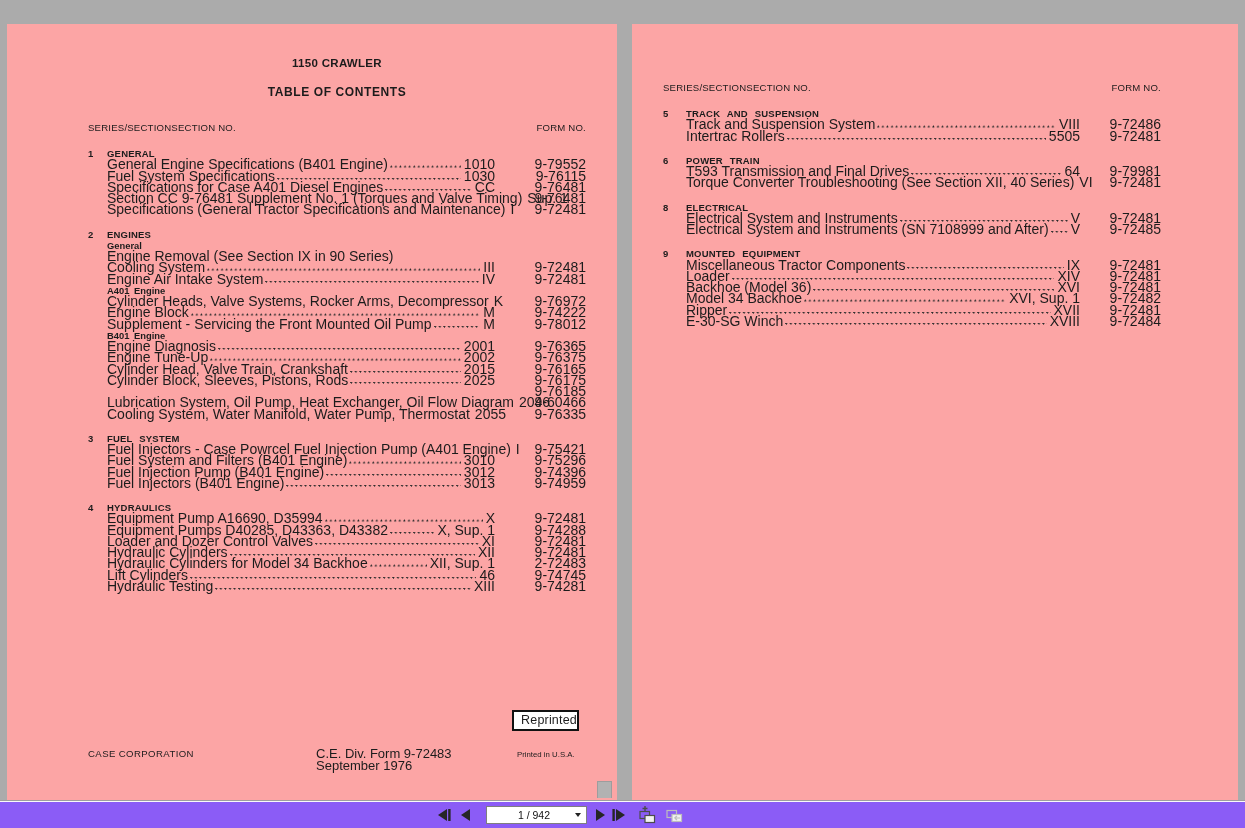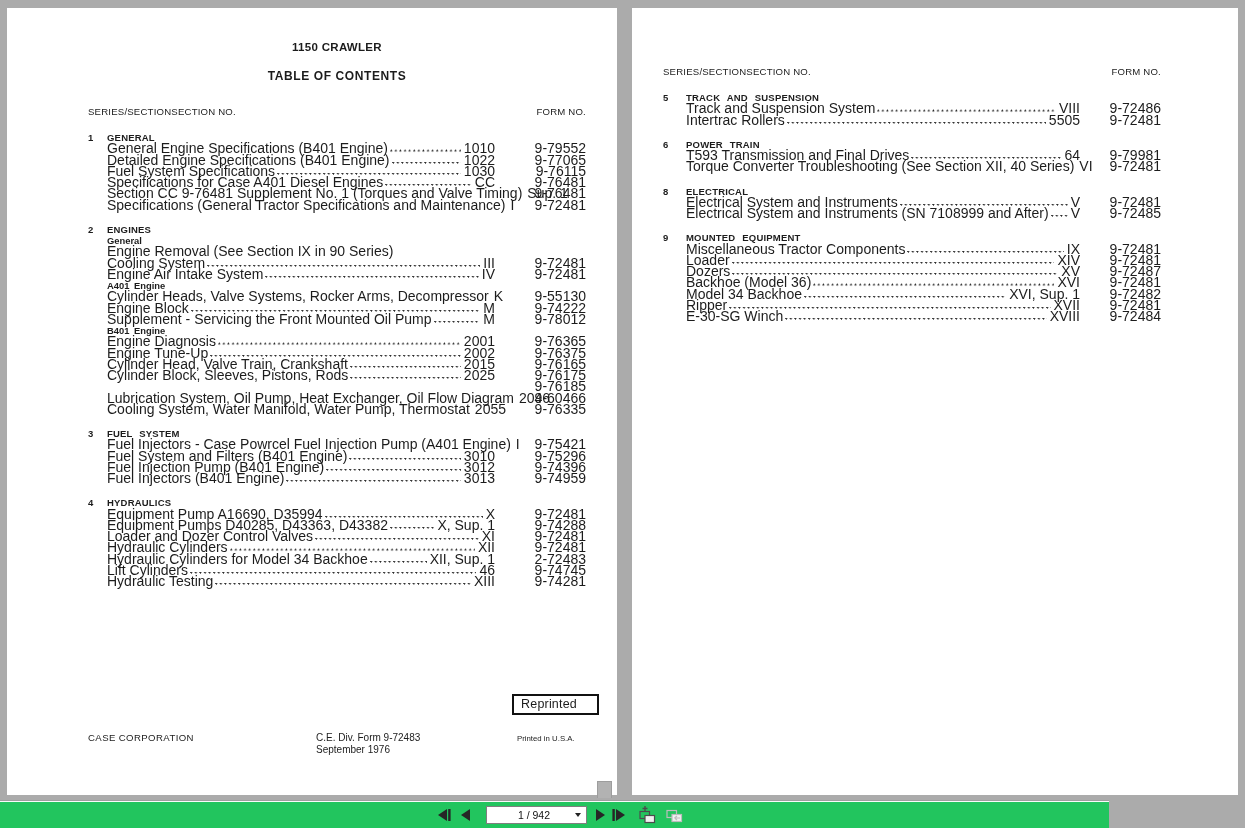--- a/index.html
+++ b/index.html
@@ -4,21 +4,21 @@
 <style>
   * { margin:0; padding:0; box-sizing:border-box; }
   html,body { width:1245px; height:828px; overflow:hidden; }
   body {
     background:#ababab;
     font-family:"Liberation Sans","DejaVu Sans",sans-serif;
     color:#1c1c1c;
     position:relative;
   }
   .page {
-    position:absolute; top:8px; height:787px; background:#ffffff;
+    position:absolute; top:24px; height:787px; background:#fca5a5;
   }
   .page-left  { left:7px;   width:610px; --numw:19px; --mainw:388px; padding:0 31px 0 81px; }
   .page-right { left:632px; width:606px; --numw:23px; --mainw:394px; padding:0 77px 0 31px; }
 
   .doc-title    { margin-top:33px; text-align:center; font-size:11.5px; font-weight:bold; letter-spacing:.3px; }
   .doc-subtitle { margin-top:16px; text-align:center; font-size:12px;   font-weight:bold; letter-spacing:.6px; }
 
   .col-head-row { display:flex; font-size:9.6px; letter-spacing:.2px; }
   .page-left  .col-head-row { margin-top:23px; }
   .page-right .col-head-row { margin-top:58px; }
@@ -38,35 +38,35 @@
   .leader {
     flex:1; margin:0 3px 0 2px;
     background-image:radial-gradient(circle at 1.3px 7.8px, #2a2a2a 0.8px, transparent 1.15px);
     background-size:4.6px 11.25px; background-repeat:repeat;
   }
   .row-sec  { white-space:nowrap; }
   .row-form { flex:1; text-align:right; }
 
   .stamp {
     position:absolute; left:505px; top:686px;
-    border:2px solid #111; padding:1px 20px 2px 7px;
+    border:2px solid #111; padding:1px 0 2px 7px;
     font-size:12.5px; letter-spacing:.2px; background:#fff;
   }
   .footer-company { position:absolute; left:81px;  top:724px; font-size:9.6px; letter-spacing:.4px; }
-  .footer-center  { position:absolute; left:309px; top:724px; font-size:10px; line-height:12px; }
+  .footer-center  { position:absolute; left:309px; top:724px; font-size:13px; line-height:12px; }
   .footer-printed { position:absolute; left:510px; top:726px; font-size:7.8px; }
 
   .scroll-thumb {
     position:absolute; left:597px; top:781px; width:15px; height:17px;
     background:#b2b2b2; border:1px solid #9d9d9d; border-bottom:none;
   }
 
   .toolbar {
-    position:absolute; left:0; bottom:0; width:1109px; height:28px;
-    background:#22c55e; border-top:1px solid #9e9e9e;
+    position:absolute; left:0; bottom:0; width:1245px; height:28px;
+    background:#8b5cf6; border-top:1px solid #9e9e9e;
     box-shadow: inset 0 1px 0 #fafafa;
   }
   .nav { position:absolute; left:438px; top:0; height:100%; display:flex; align-items:center; }
   .navbtn {
     background:transparent; border:none; padding:0; cursor:pointer;
     display:flex; align-items:center; justify-content:center;
   }
   .navbtn svg { display:block; }
   .btn-first { margin-right:10px; }
   .btn-prev  { margin-right:16px; }
@@ -107,28 +107,20 @@
           <div class="toc-row">
             <div class="row-main">
               <span class="row-title">General Engine Specifications (B401 Engine)</span>
               <span class="leader"></span>
               <span class="row-sec">1010</span>
             </div>
             <div class="row-form">9-79552</div>
           </div>
           <div class="toc-row">
             <div class="row-main">
-              <span class="row-title">Detailed Engine Specifications (B401 Engine)</span>
-              <span class="leader"></span>
-              <span class="row-sec">1022</span>
-            </div>
-            <div class="row-form">9-77065</div>
-          </div>
-          <div class="toc-row">
-            <div class="row-main">
               <span class="row-title">Fuel System Specifications</span>
               <span class="leader"></span>
               <span class="row-sec">1030</span>
             </div>
             <div class="row-form">9-76115</div>
           </div>
           <div class="toc-row">
             <div class="row-main">
               <span class="row-title">Specifications for Case A401 Diesel Engines</span>
               <span class="leader"></span>
@@ -183,21 +175,21 @@
             </div>
             <div class="row-form">9-72481</div>
           </div>
           <div class="sub-head">A401 Engine</div>
           <div class="toc-row">
             <div class="row-main">
               <span class="row-title">Cylinder Heads, Valve Systems, Rocker Arms, Decompressor</span>
               <span class="leader"></span>
               <span class="row-sec">K</span>
             </div>
-            <div class="row-form">9-55130</div>
+            <div class="row-form">9-76972</div>
           </div>
           <div class="toc-row">
             <div class="row-main">
               <span class="row-title">Engine Block</span>
               <span class="leader"></span>
               <span class="row-sec">M</span>
             </div>
             <div class="row-form">9-74222</div>
           </div>
           <div class="toc-row">
@@ -471,28 +463,20 @@
             </div>
             <div class="row-form">9-72481</div>
           </div>
           <div class="toc-row">
             <div class="row-main">
               <span class="row-title">Loader</span>
               <span class="leader"></span>
               <span class="row-sec">XIV</span>
             </div>
             <div class="row-form">9-72481</div>
-          </div>
-          <div class="toc-row">
-            <div class="row-main">
-              <span class="row-title">Dozers</span>
-              <span class="leader"></span>
-              <span class="row-sec">XV</span>
-            </div>
-            <div class="row-form">9-72487</div>
           </div>
           <div class="toc-row">
             <div class="row-main">
               <span class="row-title">Backhoe (Model 36)</span>
               <span class="leader"></span>
               <span class="row-sec">XVI</span>
             </div>
             <div class="row-form">9-72481</div>
           </div>
           <div class="toc-row">

